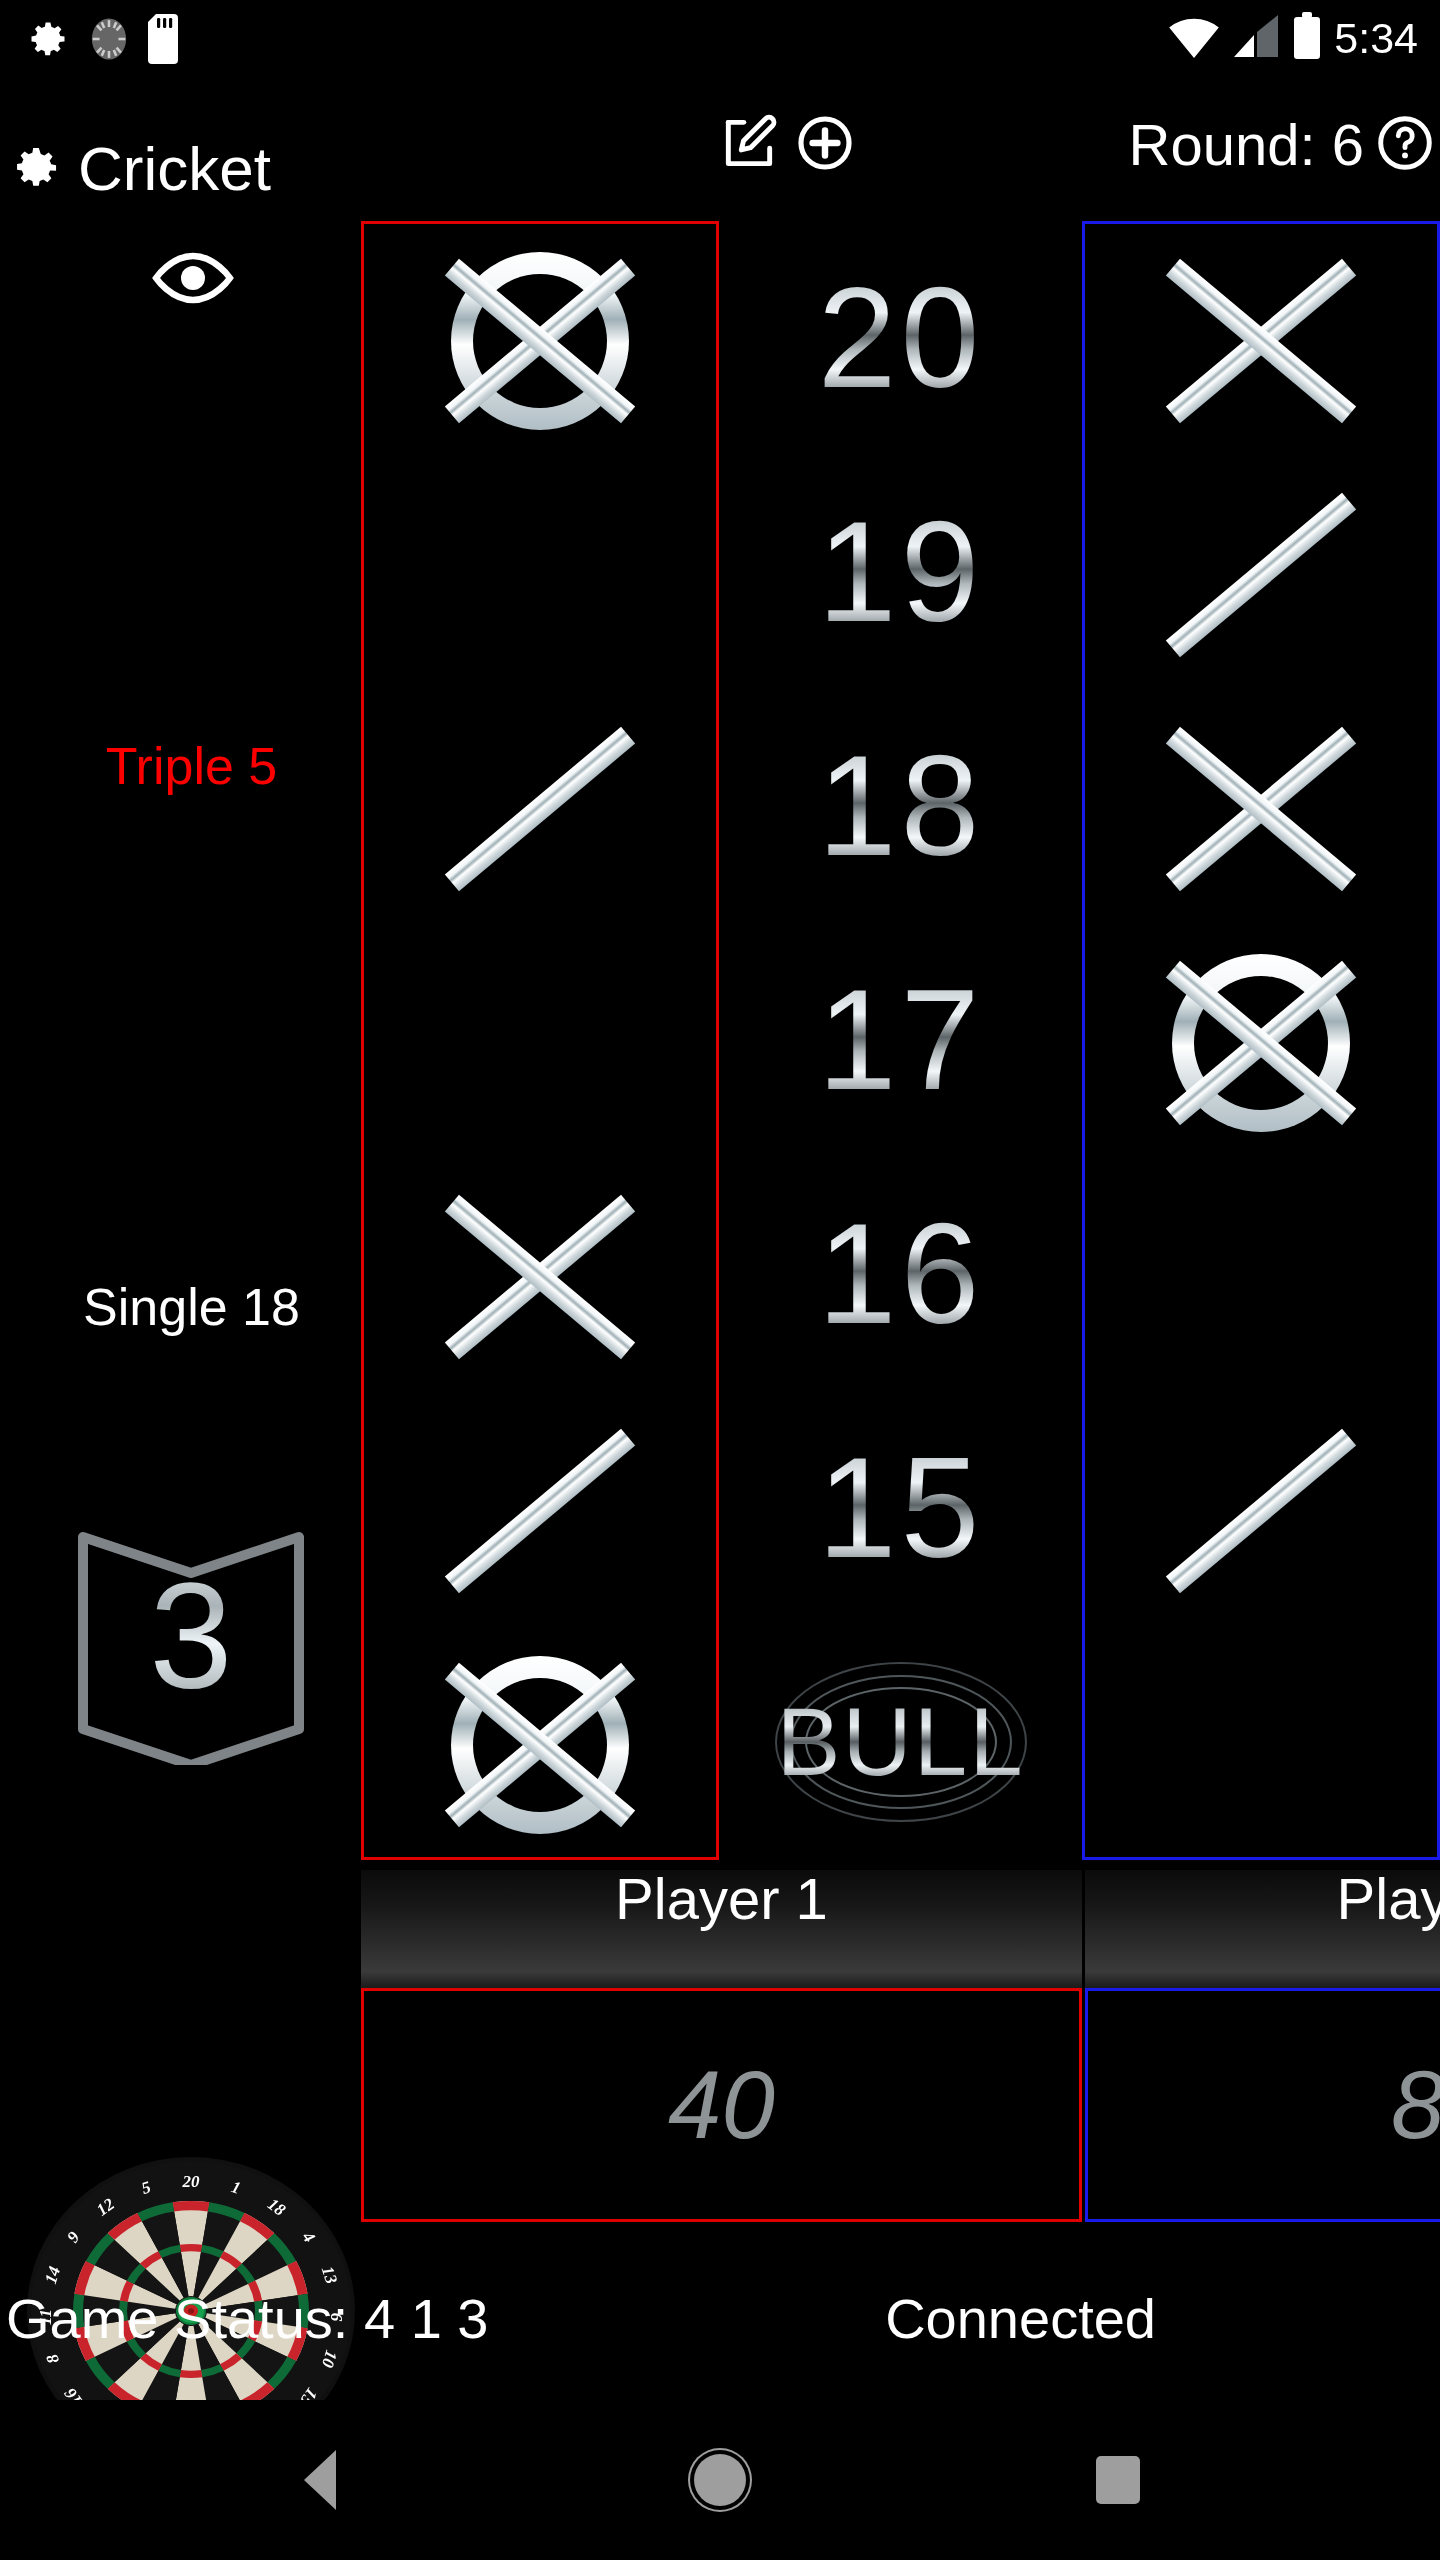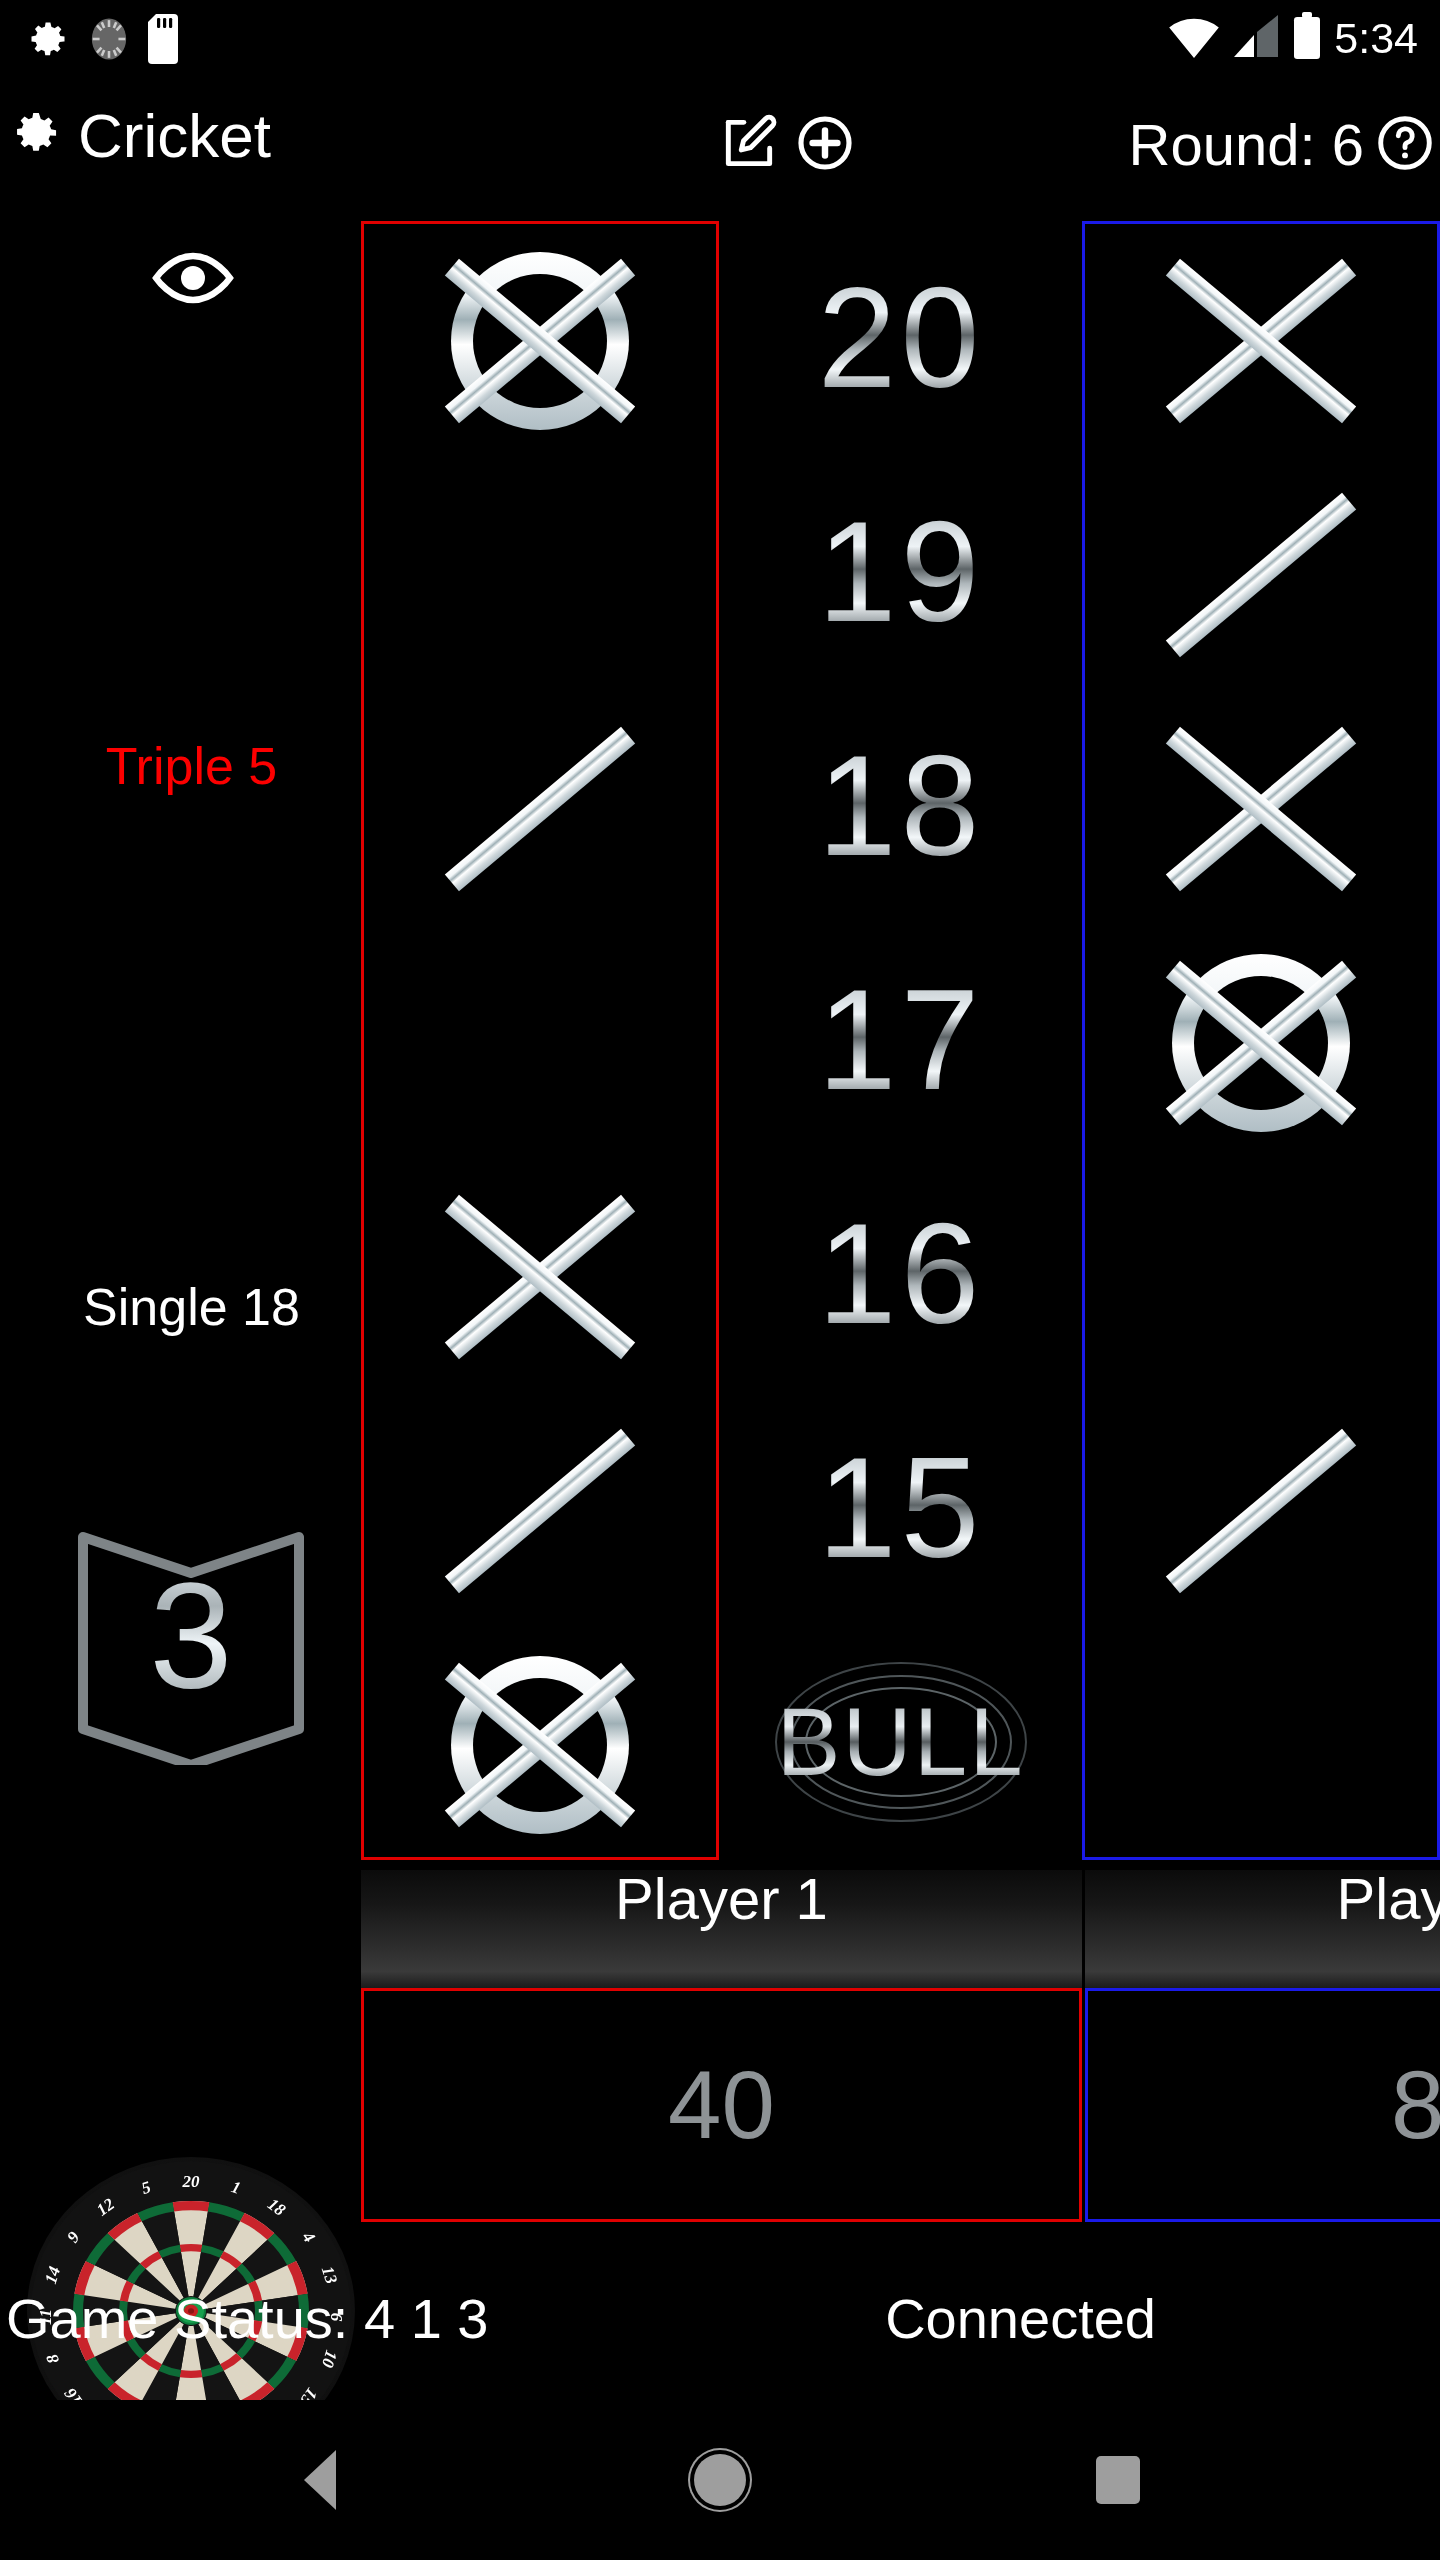--- a/index.html
+++ b/index.html
@@ -12,21 +12,21 @@
 
   
   #statusbar { position:absolute; left:0; top:0; width:1440px; height:90px; }
   #statusbar .left { position:absolute; left:26px; top:14px; display:flex; align-items:center; gap:18px; }
   #statusbar .right { position:absolute; right:22px; top:12px; display:flex; align-items:center; gap:12px; }
   .sb-icon { display:block; }
   .sb-clock { font-size:43px; line-height:1; color:#fff; font-weight:400; letter-spacing:0px; }
 
   
   #appbar { position:absolute; left:0; top:90px; width:1440px; height:110px; }
-  #appbar .title-group { position:absolute; left:8px; top:15px; height:110px; display:flex; align-items:flex-start; gap:14px; }
+  #appbar .title-group { position:absolute; left:8px; top:0; height:110px; display:flex; align-items:flex-end; gap:14px; }
   #appbar .app-title { font-size:62px; line-height:1; color:#fff; font-weight:400; }
   #appbar .actions { position:absolute; left:718px; top:0; height:110px; display:flex; align-items:center; gap:14px; }
   #appbar .round-group { position:absolute; right:0px; top:0; height:110px; display:flex; align-items:center; gap:10px; padding-right:4px;}
   #appbar .round-label { font-size:58px; line-height:1; color:#fff; white-space:nowrap;}
 
   
   #board { position:absolute; left:0; top:200px; width:1440px; height:1670px; }
 
   .player-col { position:absolute; top:21px; width:358px; height:1639px; }
   .player-col.p1 { left:361px; border:3px solid #e00000; }
@@ -92,21 +92,21 @@
   #namerow { position:absolute; left:361px; top:1870px; width:1079px; height:118px; }
   .name-cell {
     position:absolute; top:0; height:118px;
     background:linear-gradient(to bottom,#0b0b0b 0%,#161616 28%,#2b2b2b 62%,#3a3a3a 86%,#1b1b1b 100%);
     display:flex; align-items:flex-start; justify-content:center;
   }
   .name-cell.n1 { left:0; width:721px; }
   .name-cell.n2 { left:724px; width:716px; }
   .name-cell .nm { font-size:58px; line-height:1; color:#fff; }
 
-  #scorerow { position:absolute; left:361px; top:1988px; width:1079px; height:234px; }
+  #scorerow { position:absolute; left:361px; top:1988px; width:1079px; height:234px;font-style:italic; }
   .score-cell { position:absolute; top:0; height:234px; display:flex; align-items:center; justify-content:center; background:#000; }
   .score-cell.s1 { left:0; width:721px; border:3px solid #e00000; }
   .score-cell.s2 { left:724px; width:716px; border:3px solid #1a1ae8; border-right:none; }
   .score-cell .sc { font-size:96px; line-height:1; font-weight:400; color:#8e9396; }
 
   
   #footer { position:absolute; left:0; top:2255px; width:1164px; height:140px; }
   #footer .gs { position:absolute; left:6px; top:36px; font-size:56px; line-height:1; color:#fff; white-space:nowrap; }
   #footer .conn { position:absolute; right:8px; top:36px; font-size:56px; line-height:1; color:#fff; white-space:nowrap;text-align:right; }
 

